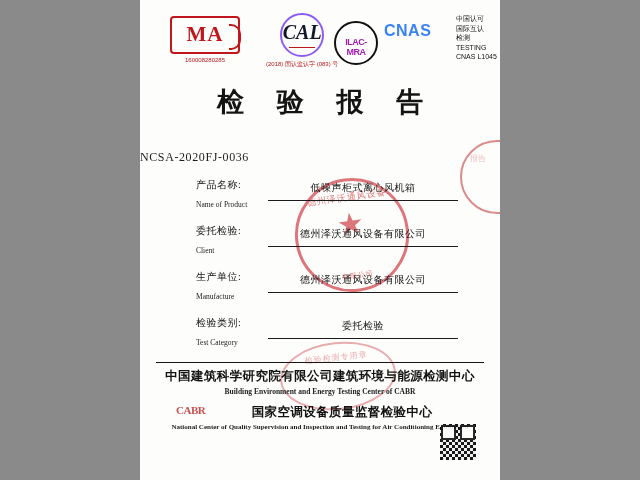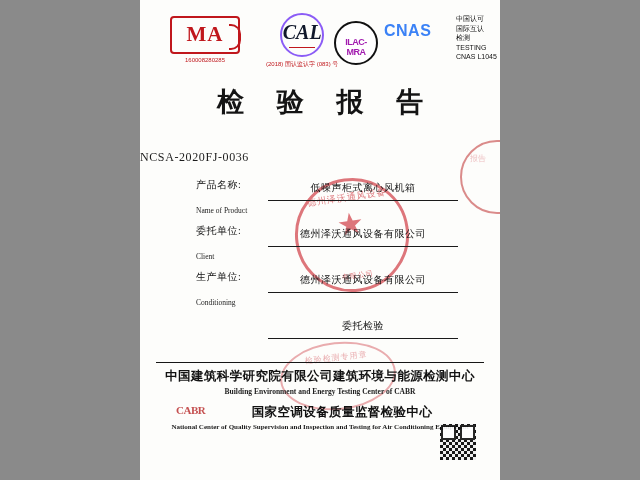--- a/index.html
+++ b/index.html
@@ -183,21 +183,21 @@
     font-family: "Liberation Serif", serif;
     font-size: 10px;
     color: #151515;
     letter-spacing: 0.5px;
     white-space: nowrap;
   }
   .label-en {
     font-family: "Liberation Serif", serif;
     font-size: 7.5px;
     color: #222;
-    margin-top: 14px;
+    margin-top: 8px;
     white-space: nowrap;
   }
   .field-value {
     position: absolute;
     left: 72px;
     right: 0;
     top: 0;
     height: 22px;
     border-bottom: 1px solid #1a1a1a;
     text-align: center;
@@ -417,33 +417,37 @@
     <div class="fields">
       <div class="field-row">
         <div class="field-label">
           <div class="label-cn">产品名称:</div>
           <div class="label-en">Name of Product</div>
         </div>
         <div class="field-value">低噪声柜式离心风机箱</div>
       </div>
       <div class="field-row">
         <div class="field-label">
-          <div class="label-cn">委托单位:</div>
+          <div class="label-cn">委托检验:</div>
           <div class="label-en">Client</div>
         </div>
         <div class="field-value">德州泽沃通风设备有限公司</div>
       </div>
       <div class="field-row">
         <div class="field-label">
           <div class="label-cn">生产单位:</div>
-          <div class="label-en">Conditioning</div>
+          <div class="label-en">Manufacture</div>
         </div>
         <div class="field-value">德州泽沃通风设备有限公司</div>
       </div>
       <div class="field-row">
+        <div class="field-label">
+          <div class="label-cn">检验类别:</div>
+          <div class="label-en">Test Category</div>
+        </div>
         <div class="field-value">委托检验</div>
       </div>
     </div>
 
     <div class="stamp-footer">
       <div class="stamp-footer-text">检验检测专用章</div>
     </div>
 
     <div class="foot-divider"></div>
     <div class="footer">

